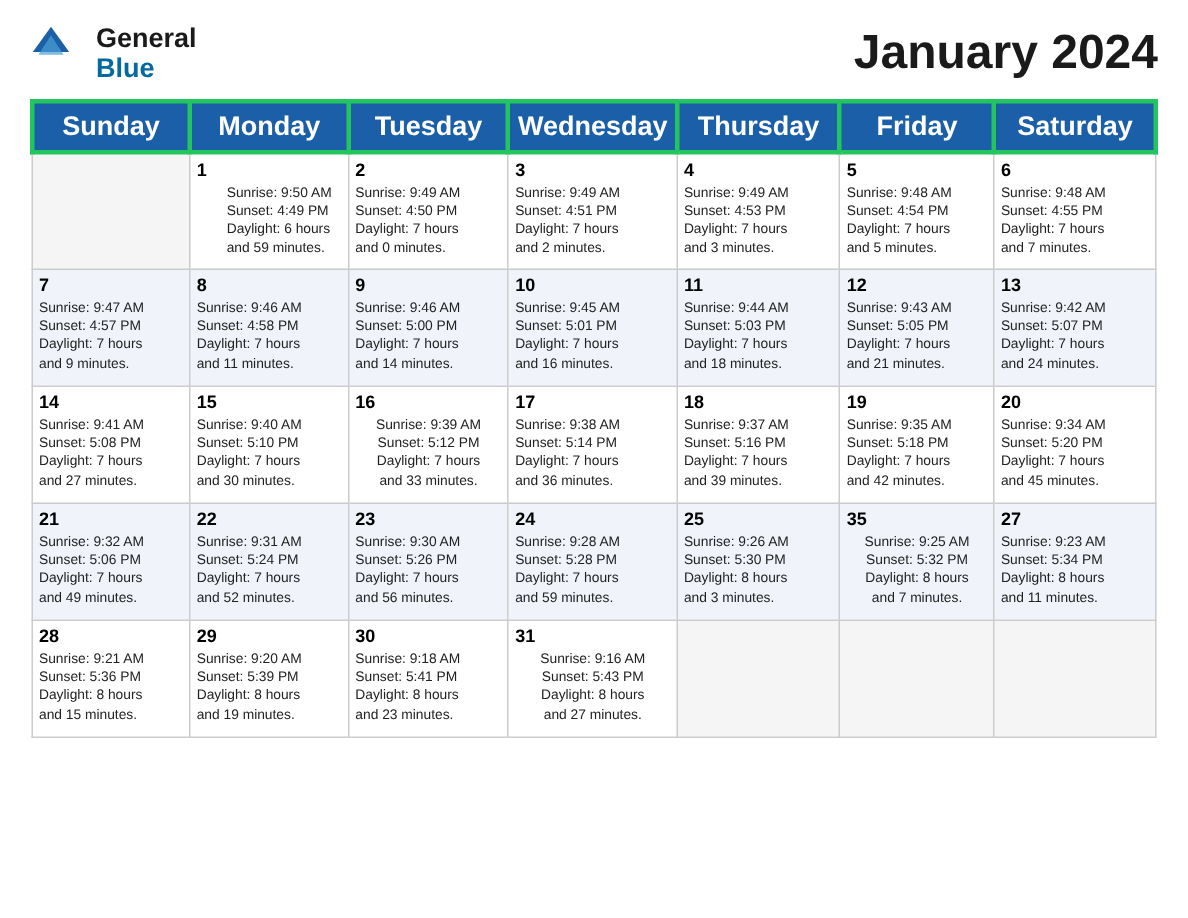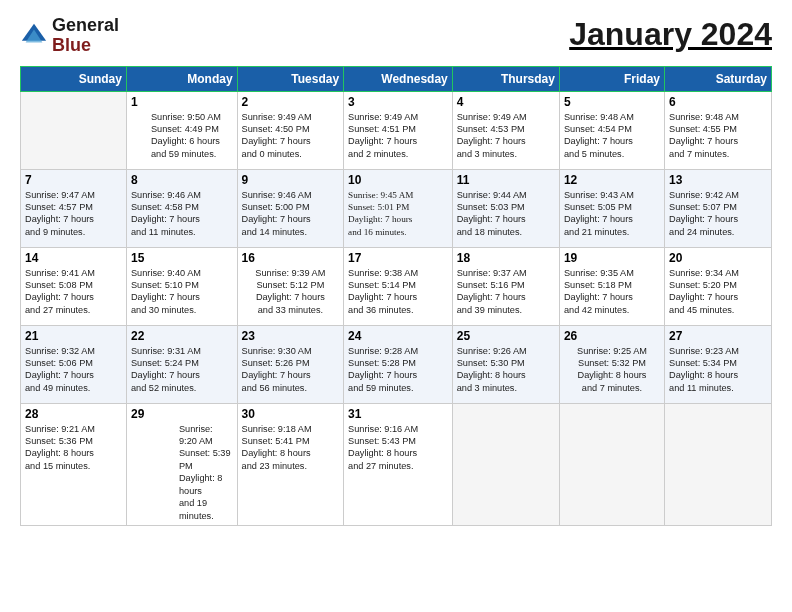--- a/index.html
+++ b/index.html
@@ -17,61 +17,59 @@
       background: #fff;
     }
     .header {
       display: flex;
       justify-content: space-between;
       align-items: flex-start;
       margin-bottom: 10px;
     }
     .logo {
       display: flex;
-      align-items: center;
-      gap: 4px;
+      gap: 16px;
     }
     .logo-text {
       font-size: 18px;
       font-weight: bold;
       color: #1a1a1a;
       line-height: 1.1;
     }
     .logo-text .general { display: block; }
-    .logo-text .blue { color: #7f1d1d; display: block; }
+    .logo-text .blue { color: #0369a1; display: block; }
     .logo-icon {
       width: 28px;
       height: 28px;
     }
     .title-section {
       text-align: left;
-      text-decoration: underline;
     }
     .month-year {
       font-size: 32px;
       font-weight: bold;
       color: #1a1a1a;
     }
     .location {
       font-size: 14px;
       color: #555;
     }
     .calendar {
       width: 100%;
       border-collapse: collapse;
       font-size: 10px;
     }
     .calendar th {
       background: #1a5fa8;
       color: #fff;
       padding: 5px 4px;
-      text-align: right;
-      font-size: 12px;
+      text-align: center;
+      font-size: 18px;
       font-weight: 600;
-      border: 1px solid #22c55e;
+      border: 3px solid #22c55e;
     }
     .calendar td {
       border: 1px solid #ccc;
       vertical-align: top;
       padding: 3px 4px;
       width: 113px;
       height: 78px;
     }
     .calendar td.empty {
       background: #f5f5f5;
@@ -186,21 +184,21 @@
           </td>
           <td>
             <span class="day-num">9</span>
             <div class="day-info" style="white-space: pre-line;">Sunrise: 9:46 AM
 Sunset: 5:00 PM
 Daylight: 7 hours
 and 14 minutes.</div>
           </td>
           <td>
             <span class="day-num">10</span>
-            <div class="day-info" style="white-space: pre-line; font-family: Liberation Serif, serif;">Sunrise: 9:45 AM
+            <div class="day-info" style="white-space: pre-line;">Sunrise: 9:45 AM
 Sunset: 5:01 PM
 Daylight: 7 hours
 and 16 minutes.</div>
           </td>
           <td>
             <span class="day-num">11</span>
             <div class="day-info" style="white-space: pre-line;">Sunrise: 9:44 AM
 Sunset: 5:03 PM
 Daylight: 7 hours
 and 18 minutes.</div>
@@ -301,21 +299,21 @@
 and 59 minutes.</div>
           </td>
           <td>
             <span class="day-num">25</span>
             <div class="day-info" style="white-space: pre-line;">Sunrise: 9:26 AM
 Sunset: 5:30 PM
 Daylight: 8 hours
 and 3 minutes.</div>
           </td>
           <td>
-            <span class="day-num">26</span>
+            <span class="day-num">35</span>
             <div class="day-info" style="white-space: pre-line; text-align: center;">Sunrise: 9:25 AM
 Sunset: 5:32 PM
 Daylight: 8 hours
 and 7 minutes.</div>
           </td>
           <td>
             <span class="day-num">27</span>
             <div class="day-info" style="white-space: pre-line;">Sunrise: 9:23 AM
 Sunset: 5:34 PM
 Daylight: 8 hours
@@ -325,35 +323,35 @@
         <tr>
           <td>
             <span class="day-num">28</span>
             <div class="day-info" style="white-space: pre-line;">Sunrise: 9:21 AM
 Sunset: 5:36 PM
 Daylight: 8 hours
 and 15 minutes.</div>
           </td>
           <td>
             <span class="day-num">29</span>
-            <div class="day-info" style="white-space: pre-line; margin-left: 48px;">Sunrise: 9:20 AM
+            <div class="day-info" style="white-space: pre-line;">Sunrise: 9:20 AM
 Sunset: 5:39 PM
 Daylight: 8 hours
 and 19 minutes.</div>
           </td>
           <td>
             <span class="day-num">30</span>
             <div class="day-info" style="white-space: pre-line;">Sunrise: 9:18 AM
 Sunset: 5:41 PM
 Daylight: 8 hours
 and 23 minutes.</div>
           </td>
           <td>
             <span class="day-num">31</span>
-            <div class="day-info" style="white-space: pre-line;">Sunrise: 9:16 AM
+            <div class="day-info" style="white-space: pre-line; text-align: center;">Sunrise: 9:16 AM
 Sunset: 5:43 PM
 Daylight: 8 hours
 and 27 minutes.</div>
           </td>
           <td class="empty"></td>
           <td class="empty"></td>
           <td class="empty"></td>
         </tr>
       </tbody>
   </table>

